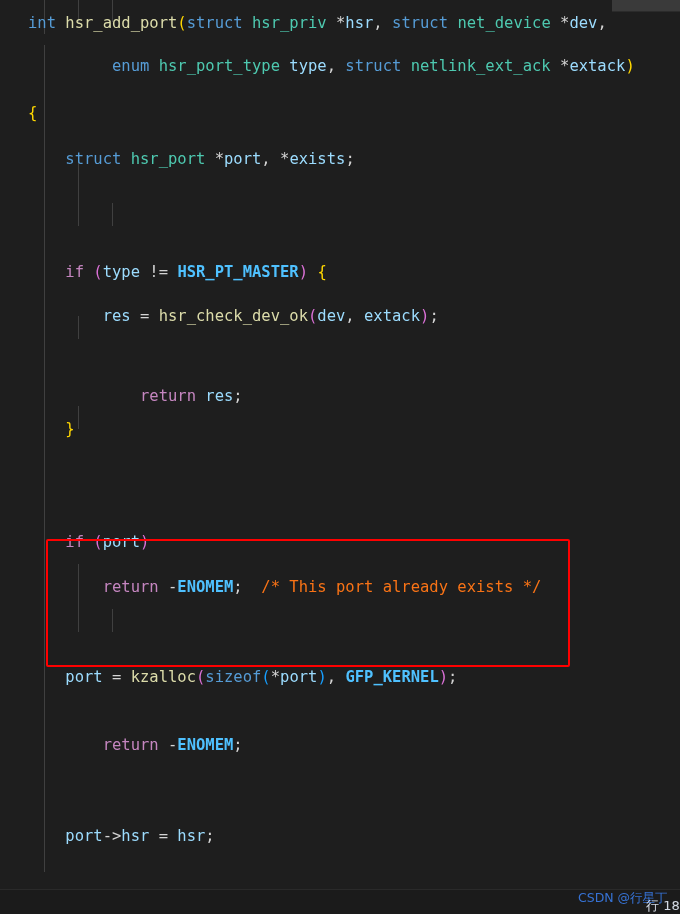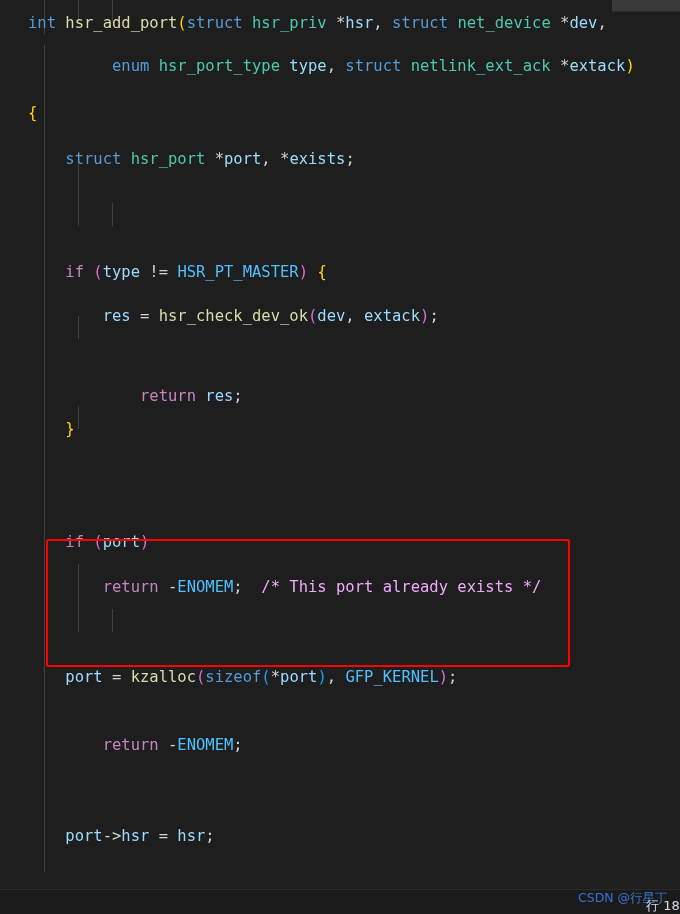--- a/index.html
+++ b/index.html
@@ -59,22 +59,22 @@
     width: 1px;
     background: #404040;
   }
 
   
   .kw      { color: #569cd6; }  
   .ctl     { color: #c586c0; }  
   .fn      { color: #dcdcaa; }  
   .type    { color: #4ec9b0; }  
   .var     { color: #9cdcfe; }  
-  .cnst    { color: #4fc1ff; }  
-  .cmt     { color: #f0abfc; }  
+  .cnst    { color: #4fc1ff; font-weight: bold; }  
+  .cmt     { color: #f97316; }  
   .punc    { color: #d4d4d4; }  
   .brk0    { color: #ffd700; }  
   .brk1    { color: #da70d6; }  
   .brk2    { color: #179fff; }  
   .op      { color: #d4d4d4; }
 
   
   .annot-box {
     position: absolute;
     border: 2px solid #ff0000;

